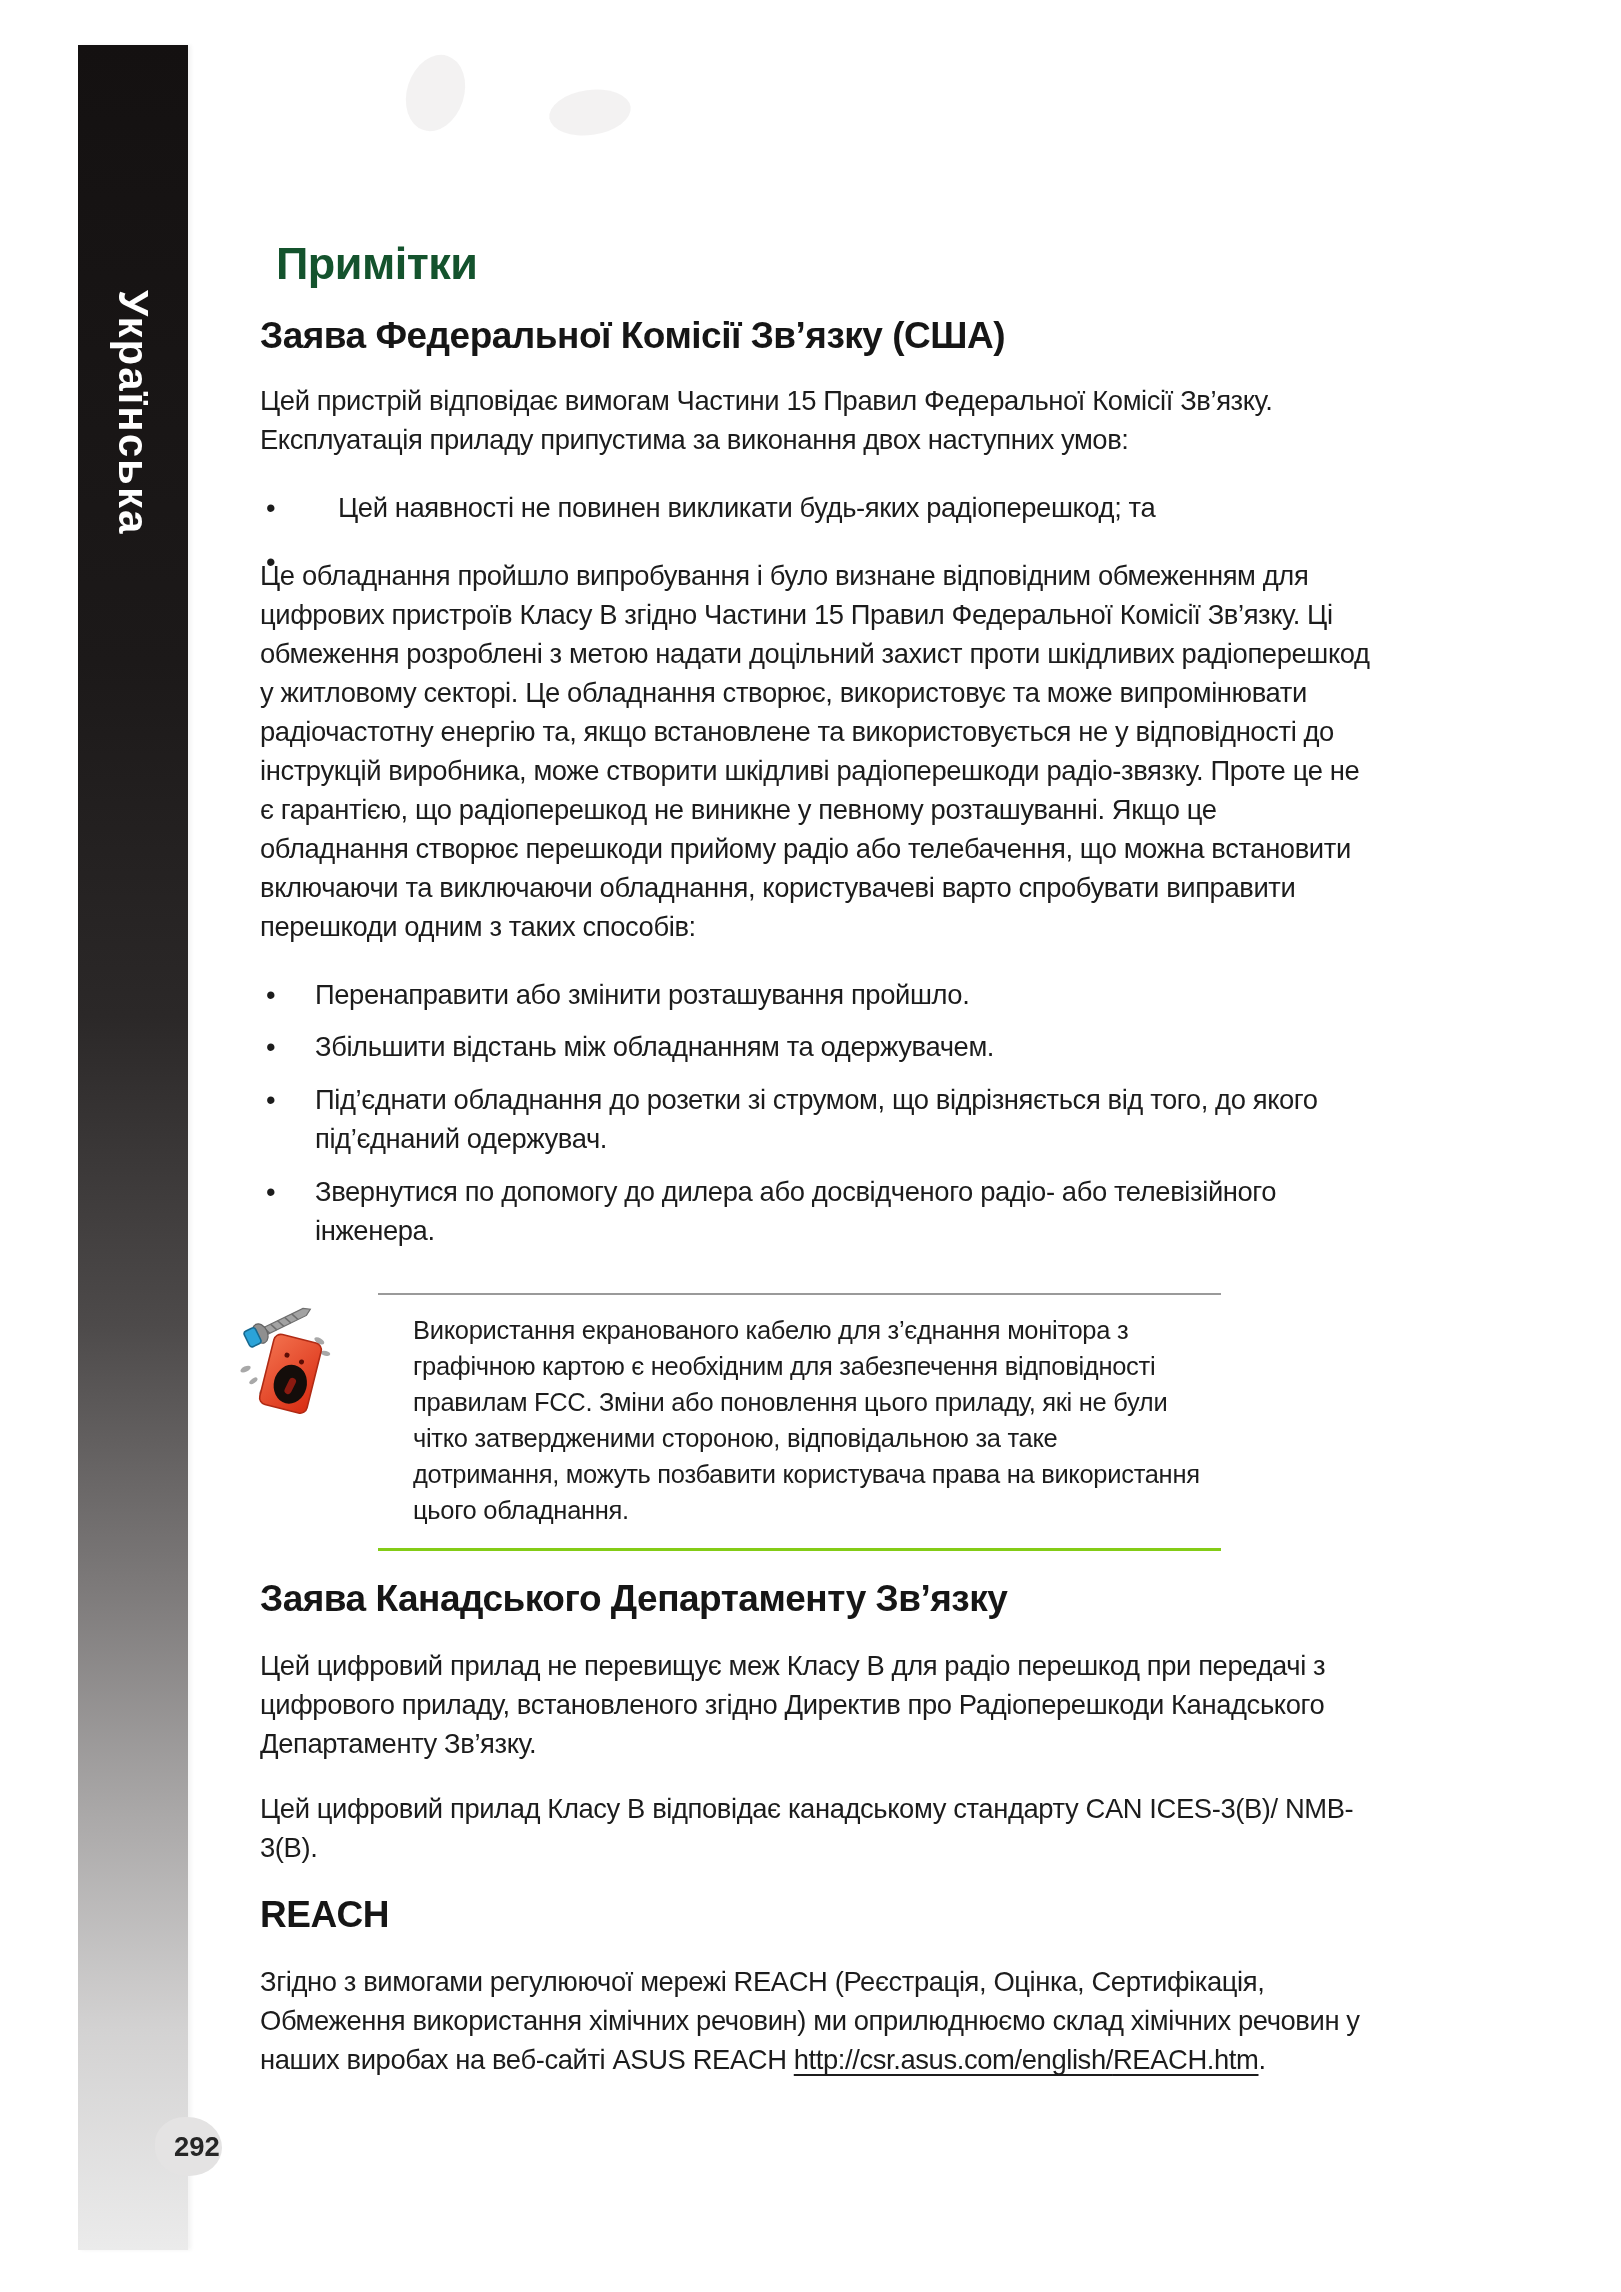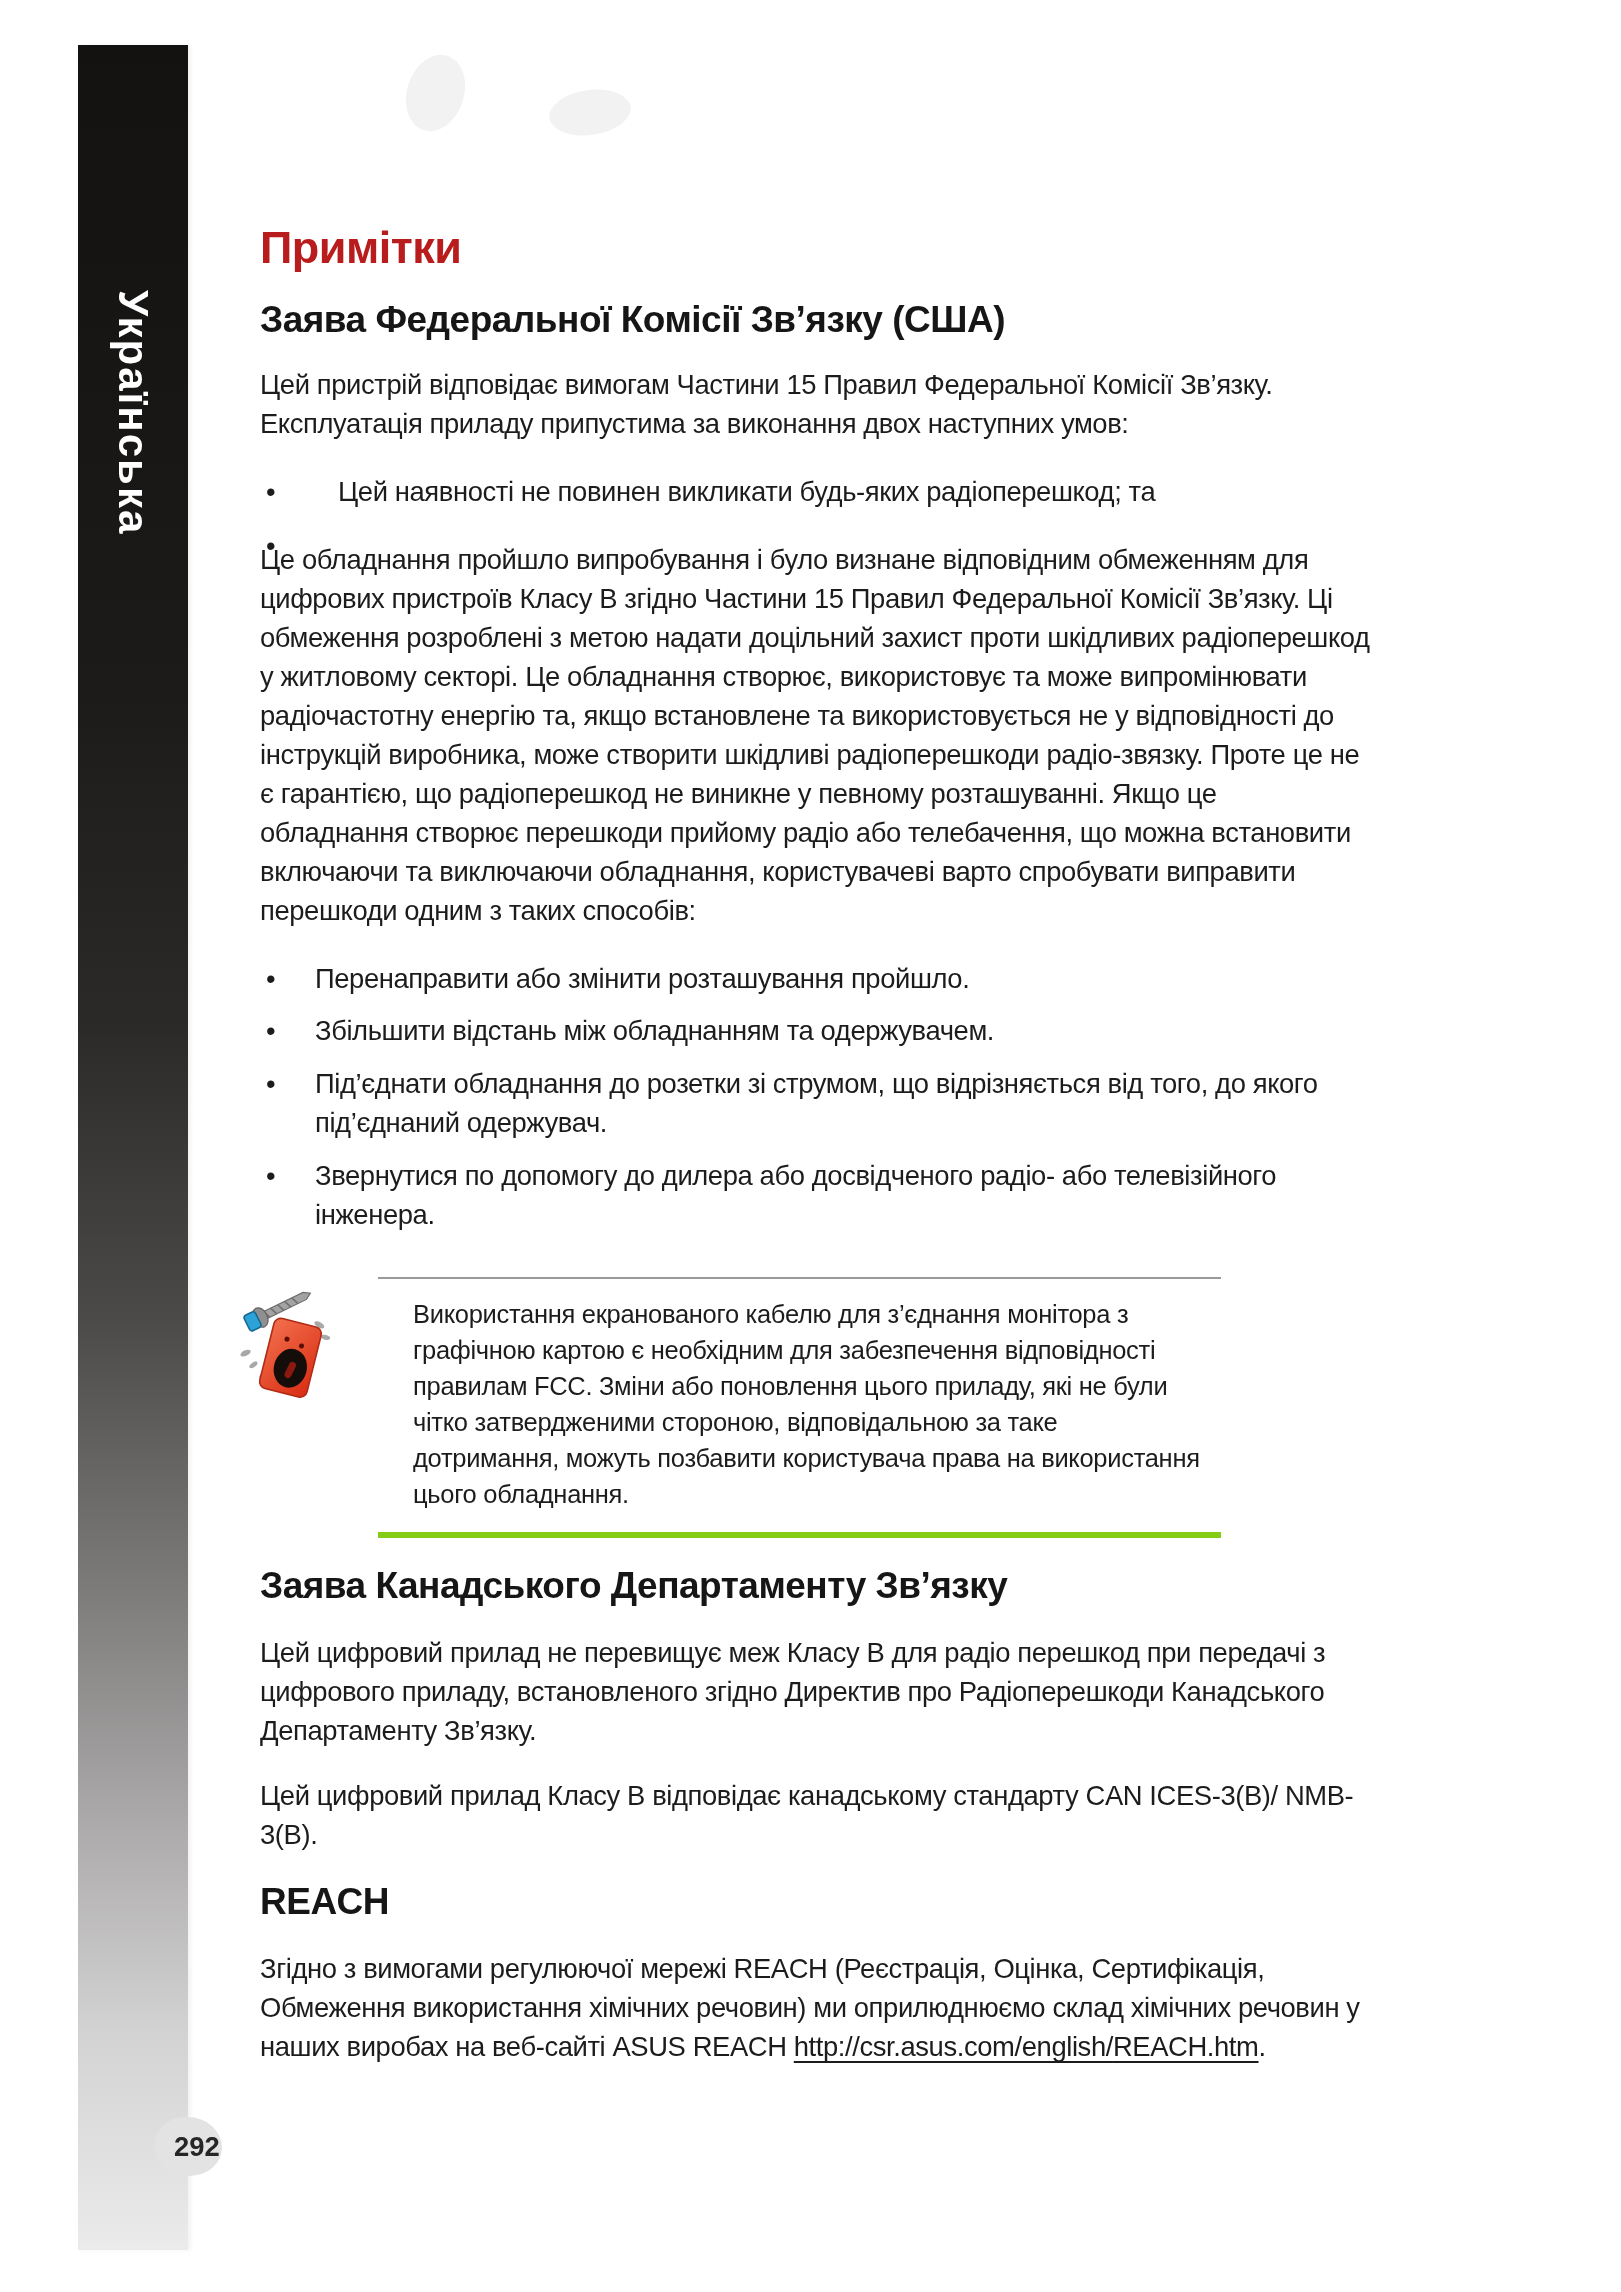--- a/index.html
+++ b/index.html
@@ -14,33 +14,33 @@
   .sidebar .lang{position:absolute;top:245px;left:50%;transform:translateX(-50%);
     writing-mode:vertical-rl;text-orientation:mixed;white-space:nowrap;
     font-size:42px;font-weight:bold;color:#fff;letter-spacing:2px;}
 
   
   .smudge{position:absolute;border-radius:50%;background:#efeeee;opacity:.75;}
   .smudge.a{left:407px;top:54px;width:57px;height:78px;transform:rotate(18deg);}
   .smudge.b{left:549px;top:90px;width:82px;height:45px;transform:rotate(-8deg);}
 
   .content{position:absolute;left:260px;top:222px;width:1112px;}
-  h1{margin:0;font-size:45px;line-height:51px;font-weight:bold;color:#b91c1c;letter-spacing:-0.5px;}
+  h1{margin:16px;font-size:45px;line-height:51px;font-weight:bold;color:#14532d;letter-spacing:-0.5px;}
   h2{margin:23.5px 0 0;font-size:37px;line-height:45px;font-weight:bold;color:#161616;letter-spacing:-0.5px;}
   .p{margin:23px 0 0;font-size:27.4px;line-height:39px;letter-spacing:-0.4px;}
   ul.blist{list-style:none;margin:29px 0 0;padding:0;}
   ul.blist li{position:relative;margin:0 0 15.7px;font-size:27.4px;line-height:39px;letter-spacing:-0.4px;}
   ul.cond li{padding-left:78px;}
   ul.remed li{padding-left:55px;margin-bottom:13.7px;}
   ul.blist li .bullet{position:absolute;left:5.9px;top:0;}
   .body-p{margin-top:29px;}
 
   
   .note{position:relative;margin:43px 0 17px 118px;width:843px;
-    border-top:2px solid #9a9a9a;border-bottom:6px solid #84cc16;
+    border-top:2px solid #9a9a9a;border-bottom:3px solid #84cc16;
     padding:17.6px 13.7px 19.6px 35px;box-sizing:border-box;}
   .note-text{font-size:25.5px;line-height:36px;letter-spacing:-0.3px;}
   .note-icon{position:absolute;left:-145px;top:7.8px;width:102px;height:120px;}
 
   .mt-sec{margin-top:25px;}
   .mt-p{margin-top:25.5px;}
   .link{text-decoration:underline;text-decoration-thickness:2px;text-underline-offset:4.9px;color:#1c1c1c;cursor:pointer;}
 
   
   .pagenum-blob{position:absolute;left:155px;top:2117px;width:67px;height:59px;

